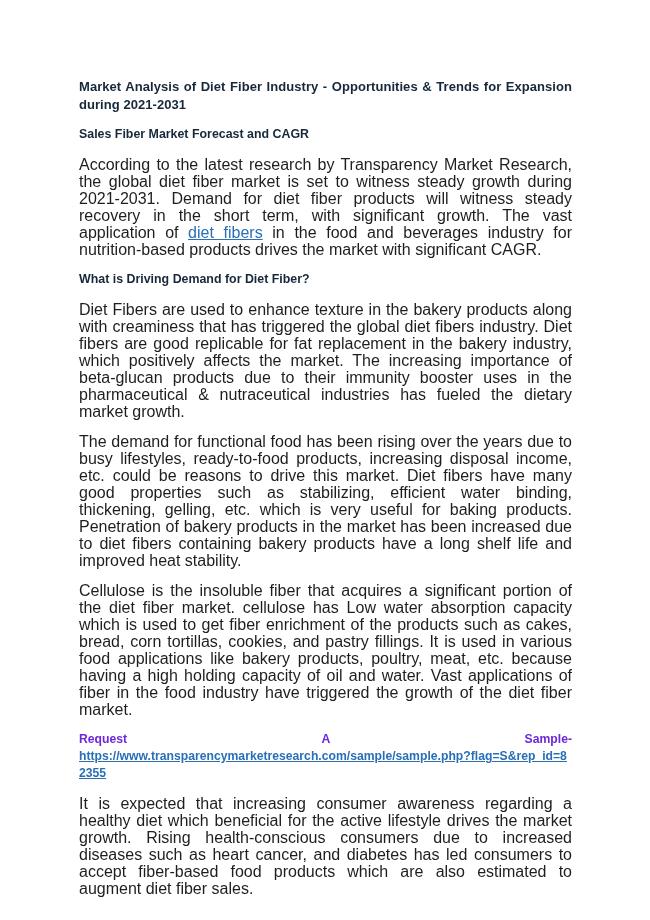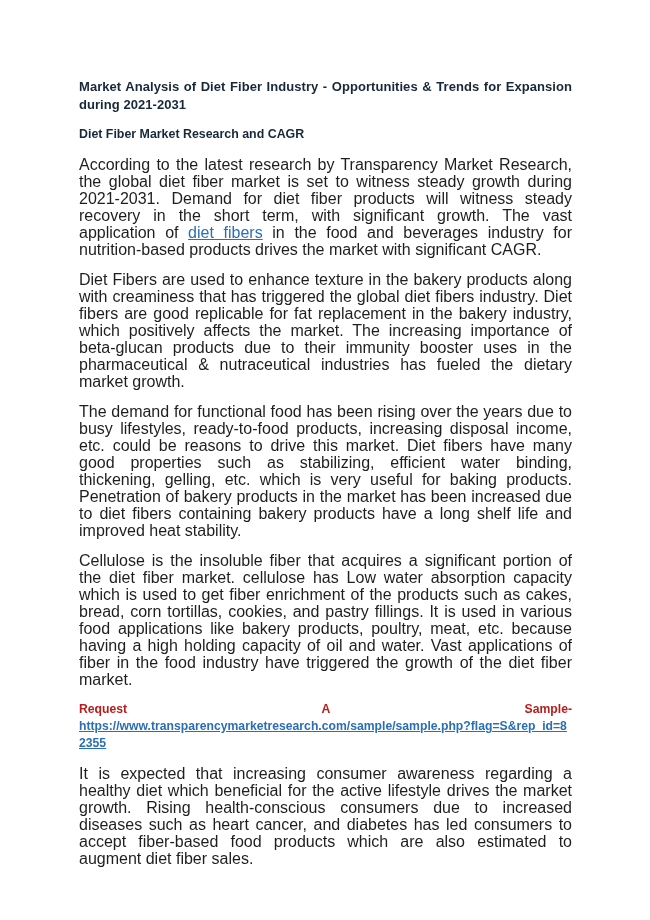--- a/index.html
+++ b/index.html
@@ -51,41 +51,42 @@
     }
     .request-block {
       margin: 0 0 13px 0;
       font-size: 12.2px;
       line-height: 17px;
       font-weight: bold;
     }
     .request-line {
       display: flex;
       justify-content: space-between;
-      color: #b91c1c;
+      color: #6d28d9;
     }
     .request-url {
       display: block;
       color: #2a6fb5;
       text-decoration: underline;
       word-break: break-all;
       font-weight: bold;
     }
   </style>
 </head>
 <body>
 
 <div class="page">
 
   <h1 class="doc-title">Market Analysis of Diet Fiber Industry - Opportunities &amp; Trends for Expansion during 2021-2031</h1>
 
-  <h2 class="section-heading">Diet Fiber Market Research and CAGR</h2>
+  <h2 class="section-heading">Sales Fiber Market Forecast and CAGR</h2>
 
   <p class="para"><span>According to the latest research by Transparency Market Research, the global diet fiber market is set to witness steady growth during 2021-2031. Demand for diet fiber products will witness steady recovery in the short term, with significant growth. The vast application of </span><a class="doc-link" href="#">diet fibers</a><span> in the food and beverages industry for nutrition-based products drives the market with significant CAGR.</span></p>
 
+  <h2 class="section-heading">What is Driving Demand for Diet Fiber?</h2>
 
   <p class="para">Diet Fibers are used to enhance texture in the bakery products along with creaminess that has triggered the global diet fibers industry. Diet fibers are good replicable for fat replacement in the bakery industry, which positively affects the market. The increasing importance of beta-glucan products due to their immunity booster uses in the pharmaceutical &amp; nutraceutical industries has fueled the dietary market growth.</p>
 
   <p class="para">The demand for functional food has been rising over the years due to busy lifestyles, ready-to-food products, increasing disposal income, etc. could be reasons to drive this market. Diet fibers have many good properties such as stabilizing, efficient water binding, thickening, gelling, etc. which is very useful for baking products. Penetration of bakery products in the market has been increased due to diet fibers containing bakery products have a long shelf life and improved heat stability.</p>
 
   <p class="para">Cellulose is the insoluble fiber that acquires a significant portion of the diet fiber market. cellulose has Low water absorption capacity which is used to get fiber enrichment of the products such as cakes, bread, corn tortillas, cookies, and pastry fillings.  It is used in various food applications like bakery products, poultry, meat, etc. because having a high holding capacity of oil and water. Vast applications of fiber in the food industry have triggered the growth of the diet fiber market.</p>
 
   <div class="request-block">
     <div class="request-line">
       <span>Request</span>

